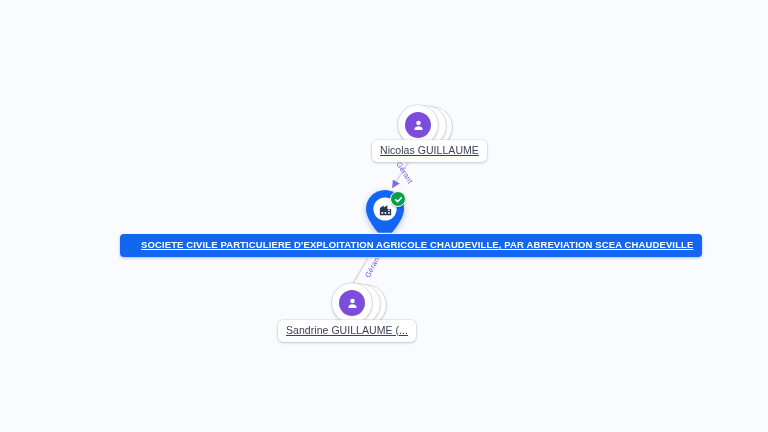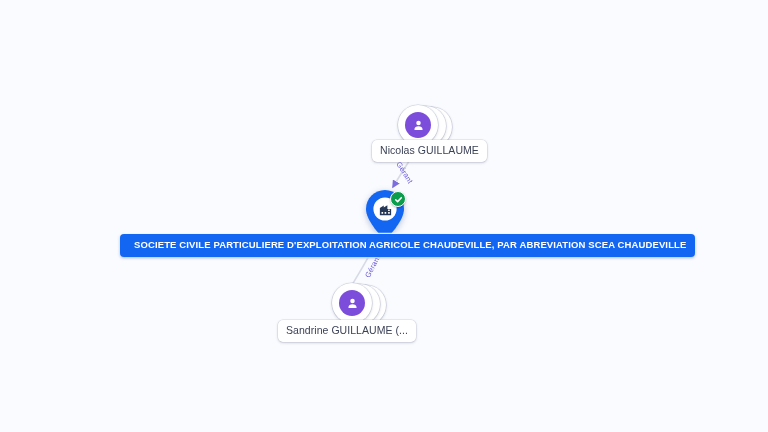--- a/index.html
+++ b/index.html
@@ -105,29 +105,30 @@
     position: absolute;
     background: #ffffff;
     color: #3c4257;
     font-size: 10.5px;
     line-height: 1;
     letter-spacing: 0.05px;
     padding: 5px 8px 6px 8px;
     border-radius: 5px;
     white-space: nowrap;
     box-shadow: 0 1px 3px rgba(40,50,90,0.20), 0 0 0 0.5px rgba(160,166,190,0.35);
+    text-decoration: underline;
   }
 
   .node-label.primary {
     background: #1366f2;
     color: #ffffff;
     font-size: 9.5px;
     font-weight: 700;
     letter-spacing: 0.12px;
-    padding: 6px 9px 7px 14px;
+    padding: 6px 9px 7px 21px;
     border-radius: 4px;
     box-shadow: 0 1px 3px rgba(16,70,180,0.38), 0 0 0 1.2px rgba(255,255,255,0.9);
   }
 
   
   .edge-label {
     position: absolute;
     font-size: 7.5px;
     color: #6c5ce0;
     letter-spacing: 0.2px;

